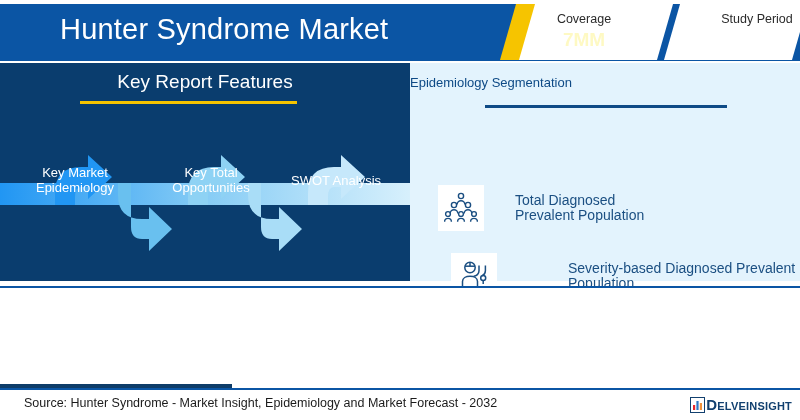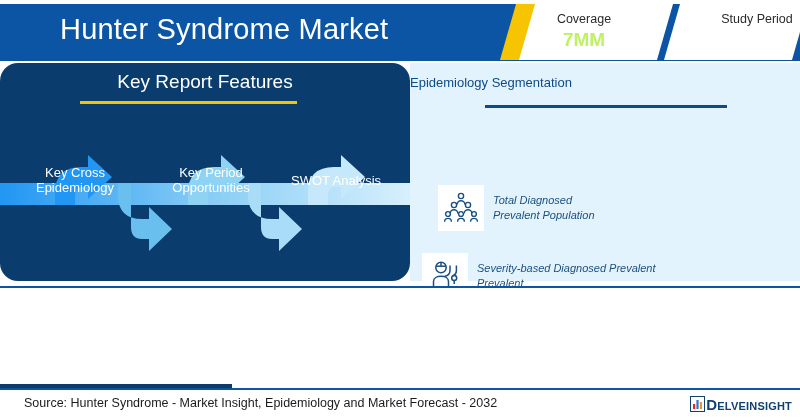--- a/index.html
+++ b/index.html
@@ -30,28 +30,28 @@
     position:absolute;left:527px;top:0;width:273px;height:56px;
     background:#ffffff;
     transform:skewX(-16deg);
   }
   .hdr-divider{
     position:absolute;left:665px;top:0;width:7px;height:56px;
     background:#0b55a4;transform:skewX(-16deg);
   }
   .hdr-cell{position:absolute;top:7px;text-align:center;}
   .hdr-cell .lbl{color:#2b2b2b;font-size:12.5px;line-height:16px;}
-  .hdr-cell .val{color:#bef264;font-size:19px;font-weight:700;line-height:24px;margin-top:1px;}
+  .hdr-cell .val{color:#fef9c3;font-size:19px;font-weight:700;line-height:24px;margin-top:1px;}
   #cov{left:532px;width:104px;}
   #per{left:699px;width:116px;}
 
   
   .features{
     position:absolute;left:0;top:63px;width:410px;height:218px;
-    background:#0a3d6e;overflow:hidden;border-radius:18px;
+    background:#0a3d6e;overflow:hidden;
   }
   .features-title{
     position:absolute;left:0;top:8px;width:410px;text-align:center;
     color:#ffffff;font-size:19px;
   }
   .features-underline{
     position:absolute;left:80px;top:38px;width:217px;height:2.5px;background:#f6c400;
   }
   .flow{position:absolute;left:0;top:44px;width:410px;height:174px;}
 
@@ -66,38 +66,38 @@
   }
   .epi-title{
     position:absolute;left:0;top:12px;width:466px;
     color:#0e4a86;font-size:13px;
   }
   .epi-underline{
     position:absolute;left:75px;top:42px;width:242px;height:2.5px;background:#0e4a86;
   }
   .epi-item{position:absolute;display:flex;align-items:center;}
   #epi1{left:28px;top:122px;}
-  #epi2{left:12px;top:190px;}
+  #epi2{left:41px;top:190px;gap:40px;}
   .epi-iconbox{
     width:46px;height:46px;background:#ffffff;
     display:flex;align-items:center;justify-content:center;flex:0 0 auto;
   }
-  .epi-text{margin-left:9px;color:#1b4f82;font-size:11px;line-height:15px;max-width:250px;font-style:italic;}
+  .epi-text{margin-left:31px;color:#1b4f82;font-size:14px;line-height:15px;max-width:250px;}
 
   
   .kc-row{position:absolute;left:0;top:288px;width:800px;height:96px;background:#ffffff;}
   .kc-topline{position:absolute;left:0;top:286px;width:800px;height:2px;background:#0b55a4;}
 
   
   .footer-line{position:absolute;left:0;top:388px;width:800px;height:2px;background:#0b55a4;}
   .footer-tab{position:absolute;left:0;top:384px;width:232px;height:6px;background:#0e3c68;}
   .source{
     position:absolute;left:24px;top:396px;color:#1b1b1b;font-size:12.5px;
   }
-  .brand{position:absolute;right:8px;top:396px;display:flex;align-items:flex-start;}
+  .brand{position:absolute;right:8px;top:396px;display:flex;align-items:flex-end;}
   .brand-word{font-size:11px;font-weight:700;color:#12406f;letter-spacing:.2px;}
   .brand-word .bigd{font-size:15px;}
 </style>
 </head>
 <body>
 
 <div id="page">
 
   <div class="header">
     <div class="header-title">Hunter Syndrome Market</div>
@@ -134,25 +134,25 @@
       <path d="M118,76 L118,88 Q118,112 142,112 L149,112 L149,100 L172,122 L149,144 L149,132 L142,132 Q131,132 131,120 L131,76 Z" fill="#69c0ef"></path>
 
       <path d="M188,98 L188,86 Q188,60 214,60 L221,60 L221,48 L245,70 L221,92 L221,80 L214,80 Q208,80 208,90 L208,98 Z" fill="#8ed2f4"></path>
 
       <path d="M248,76 L248,88 Q248,112 272,112 L279,112 L279,100 L302,122 L279,144 L279,132 L272,132 Q261,132 261,120 L261,76 Z" fill="#a9ddf7"></path>
 
       <path d="M308,98 L308,86 Q308,60 334,60 L341,60 L341,48 L365,70 L341,92 L341,80 L334,80 Q328,80 328,90 L328,98 Z" fill="#c6e8fb"></path>
     </svg>
 
     <div class="flab" id="lab-kcc">
-      <div>Key Cross</div>
+      <div>Key Market</div>
         <div>Epidemiology</div>
     </div>
     <div class="flab" id="lab-kmo">
-      <div>Key Period</div>
+      <div>Key Total</div>
         <div>Opportunities</div>
     </div>
     <div class="flab" id="lab-swot">
       <div>SWOT Analysis</div>
     </div>
 
   </div>
 
   <div class="epi">
     <div class="epi-title">Epidemiology Segmentation</div>
@@ -189,21 +189,21 @@
           <path d="M13 3.3v3.9"></path>
           <path d="M5.5 30.5v-8c0-3.3 3.4-5.2 7.5-5.2s7.5 1.9 7.5 5.2v8z"></path>
           <path d="M22 6.5v5.3c0 3-2.4 5.4-5.4 5.4"></path>
           <path d="M28.4 6.5v5.3c0 2.2-1.3 4.1-3.2 4.9"></path>
           <circle cx="26.2" cy="19" r="2.5"></circle>
           <path d="M26.2 21.5v3.4"></path>
         </svg>
       </div>
       <div class="epi-text">
         <div>Severity-based Diagnosed Prevalent</div>
-        <div>Prevalent</div>
+        <div>Population</div>
       </div>
     </div>
   </div>
 
   <div class="kc-topline"></div>
   <div class="kc-row">
     
     
 
     

